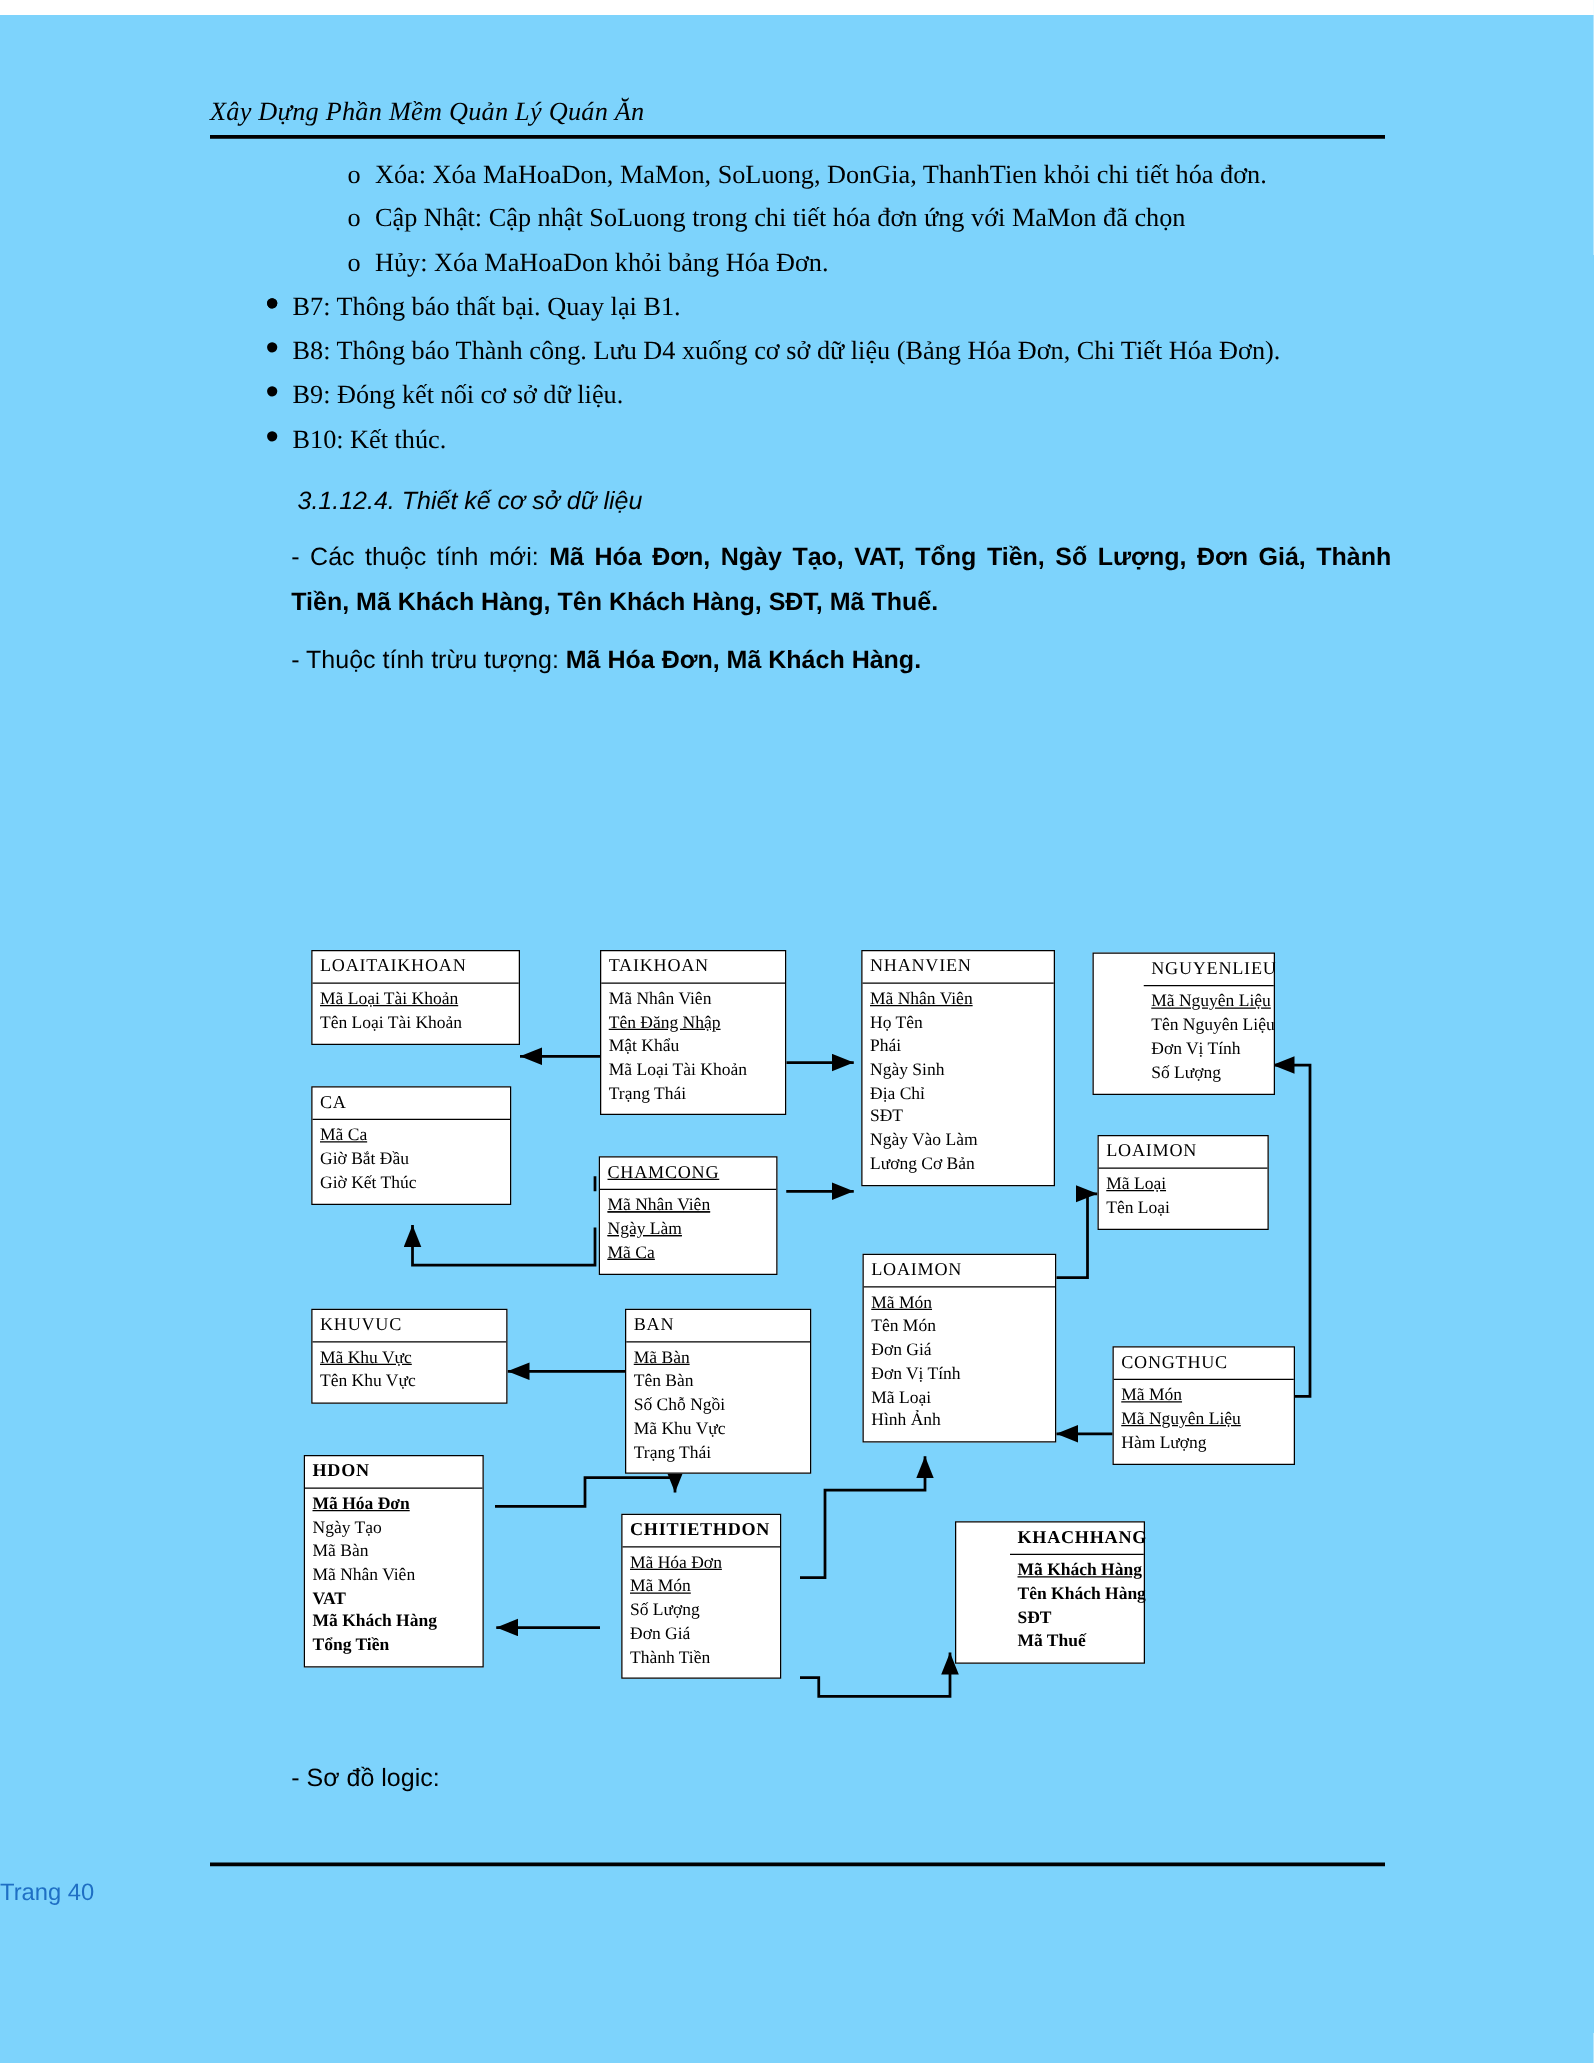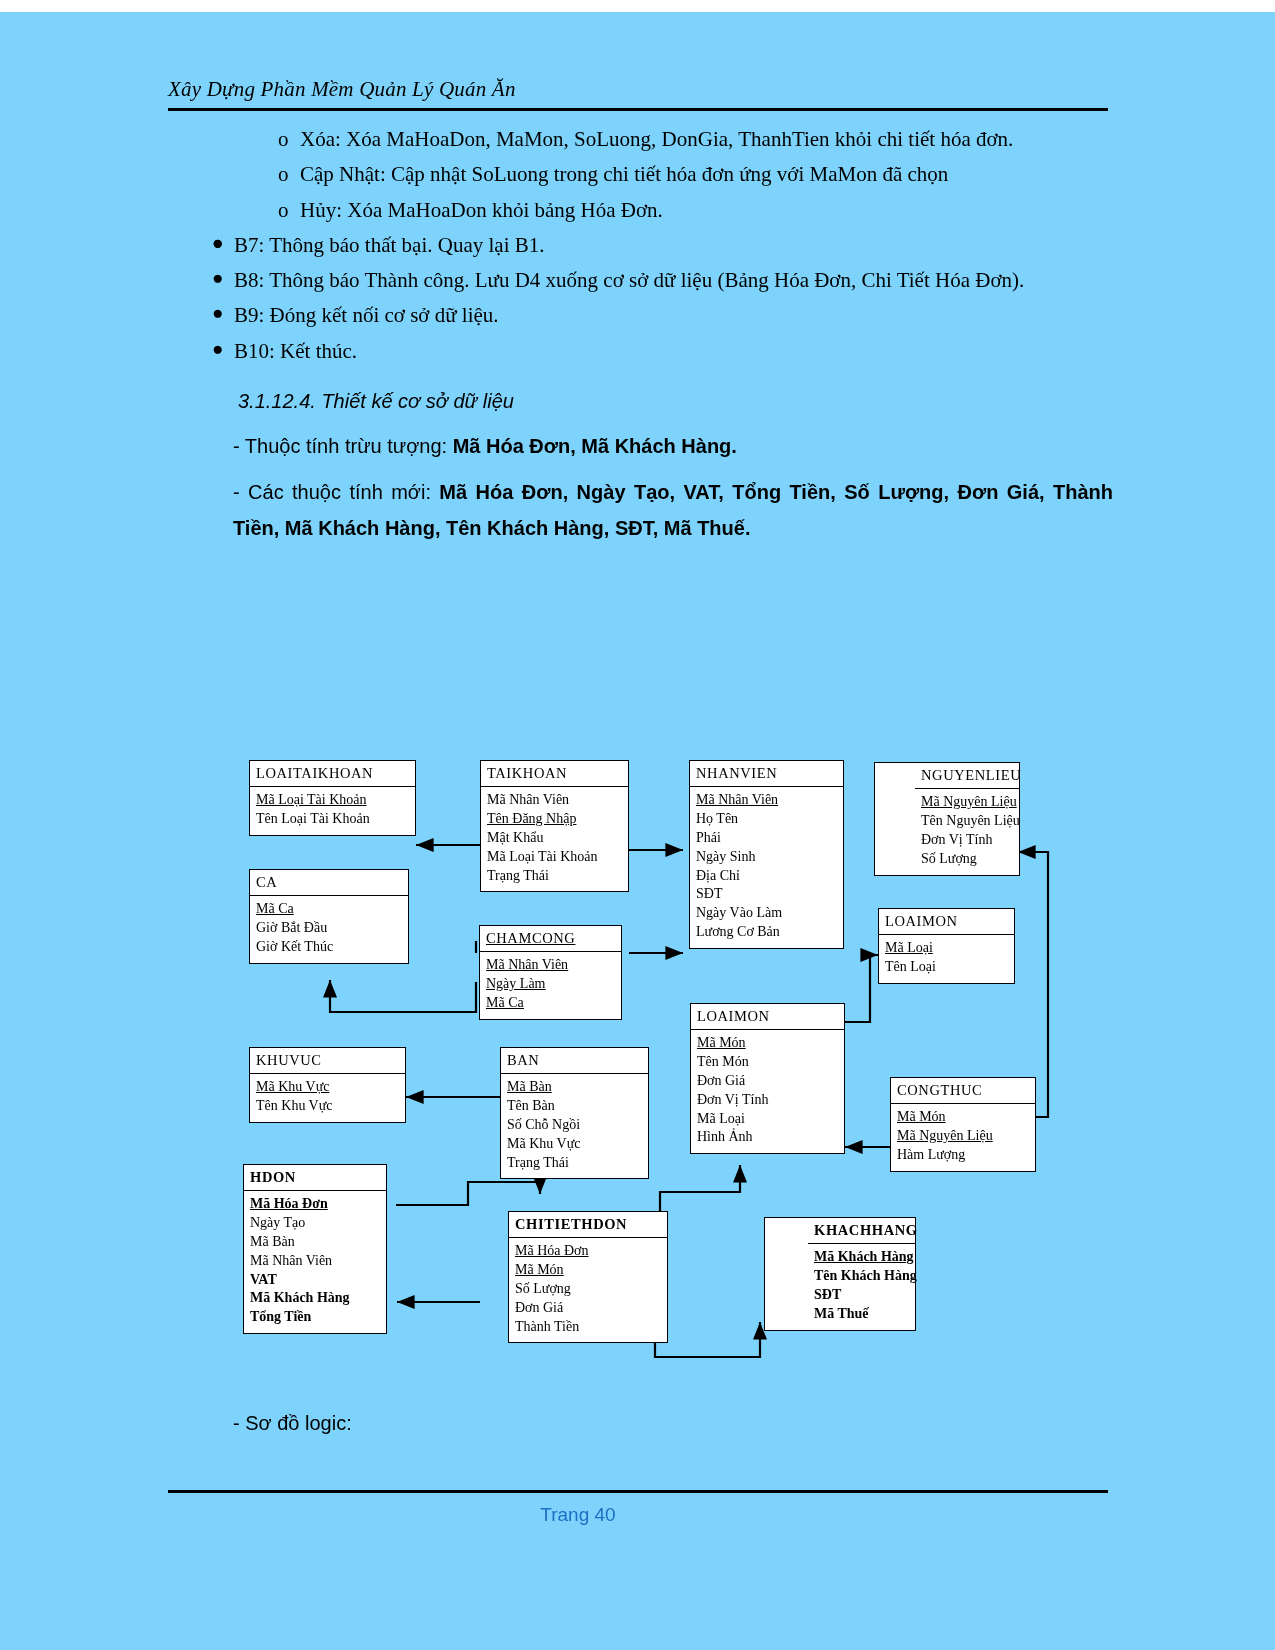--- a/index.html
+++ b/index.html
@@ -45,21 +45,21 @@
     top: 1478px;
     width: 940px;
     height: 0;
     border-top: 3px solid #000;
   }
   .footer-text {
     position: absolute;
     left: 0;
     top: 1492px;
     width: 1156px;
-    text-align: center;
+    text-align: left;
     color: #1f6fc4;
     font-family: "Liberation Sans", sans-serif;
     font-size: 19px;
   }
   
   .body-text {
     position: absolute;
     left: 168px;
     top: 110px;
     width: 940px;
@@ -189,25 +189,25 @@
       <span>B9: Đóng kết nối cơ sở dữ liệu.</span>
     </div>
     <div class="bullet-item">
       <span class="marker">●</span>
       <span>B10: Kết thúc.</span>
     </div>
 
     <div class="heading-sub">3.1.12.4. Thiết kế cơ sở dữ liệu</div>
 
     <div class="para">
+      <span>- Các thuộc tính mới: </span><b>Mã Hóa Đơn, Ngày Tạo, VAT, Tổng Tiền, Số Lượng, Đơn Giá, Thành Tiền, Mã Khách Hàng, Tên Khách Hàng, SĐT, Mã Thuế.</b>
+    </div>
+
+    <div class="para">
       <span>- Thuộc tính trừu tượng: </span><b>Mã Hóa Đơn, Mã Khách Hàng.</b>
-    </div>
-
-    <div class="para">
-      <span>- Các thuộc tính mới: </span><b>Mã Hóa Đơn, Ngày Tạo, VAT, Tổng Tiền, Số Lượng, Đơn Giá, Thành Tiền, Mã Khách Hàng, Tên Khách Hàng, SĐT, Mã Thuế.</b>
     </div>
 
   </div>
 
   <svg class="erd" viewBox="0 0 1275 1650">
     <defs>
       <marker id="arrow" markerWidth="9" markerHeight="9" refX="8" refY="3.2" orient="auto" markerUnits="strokeWidth">
         <path d="M0,0 L8,3.2 L0,6.4 z" fill="#000"></path>
       </marker>
     </defs>
@@ -358,21 +358,21 @@
         <div class="key strong">Mã Hóa Đơn</div>
         <div>Ngày Tạo</div>
         <div>Mã Bàn</div>
         <div>Mã Nhân Viên</div>
         <div class="strong">VAT</div>
         <div class="strong">Mã Khách Hàng</div>
         <div class="strong">Tổng Tiền</div>
       </div>
     </div>
 
-    <div class="entity bold-title" style="left:508px; top:1199px; width:160px;">
+    <div class="entity bold-title" style="left:497px; top:1199px; width:128px;">
       <div class="ent-title">CHITIETHDON</div>
       <div class="attrs">
         <div class="key">Mã Hóa Đơn</div>
         <div class="key">Mã Món</div>
         <div>Số Lượng</div>
         <div>Đơn Giá</div>
         <div>Thành Tiền</div>
       </div>
     </div>
 

